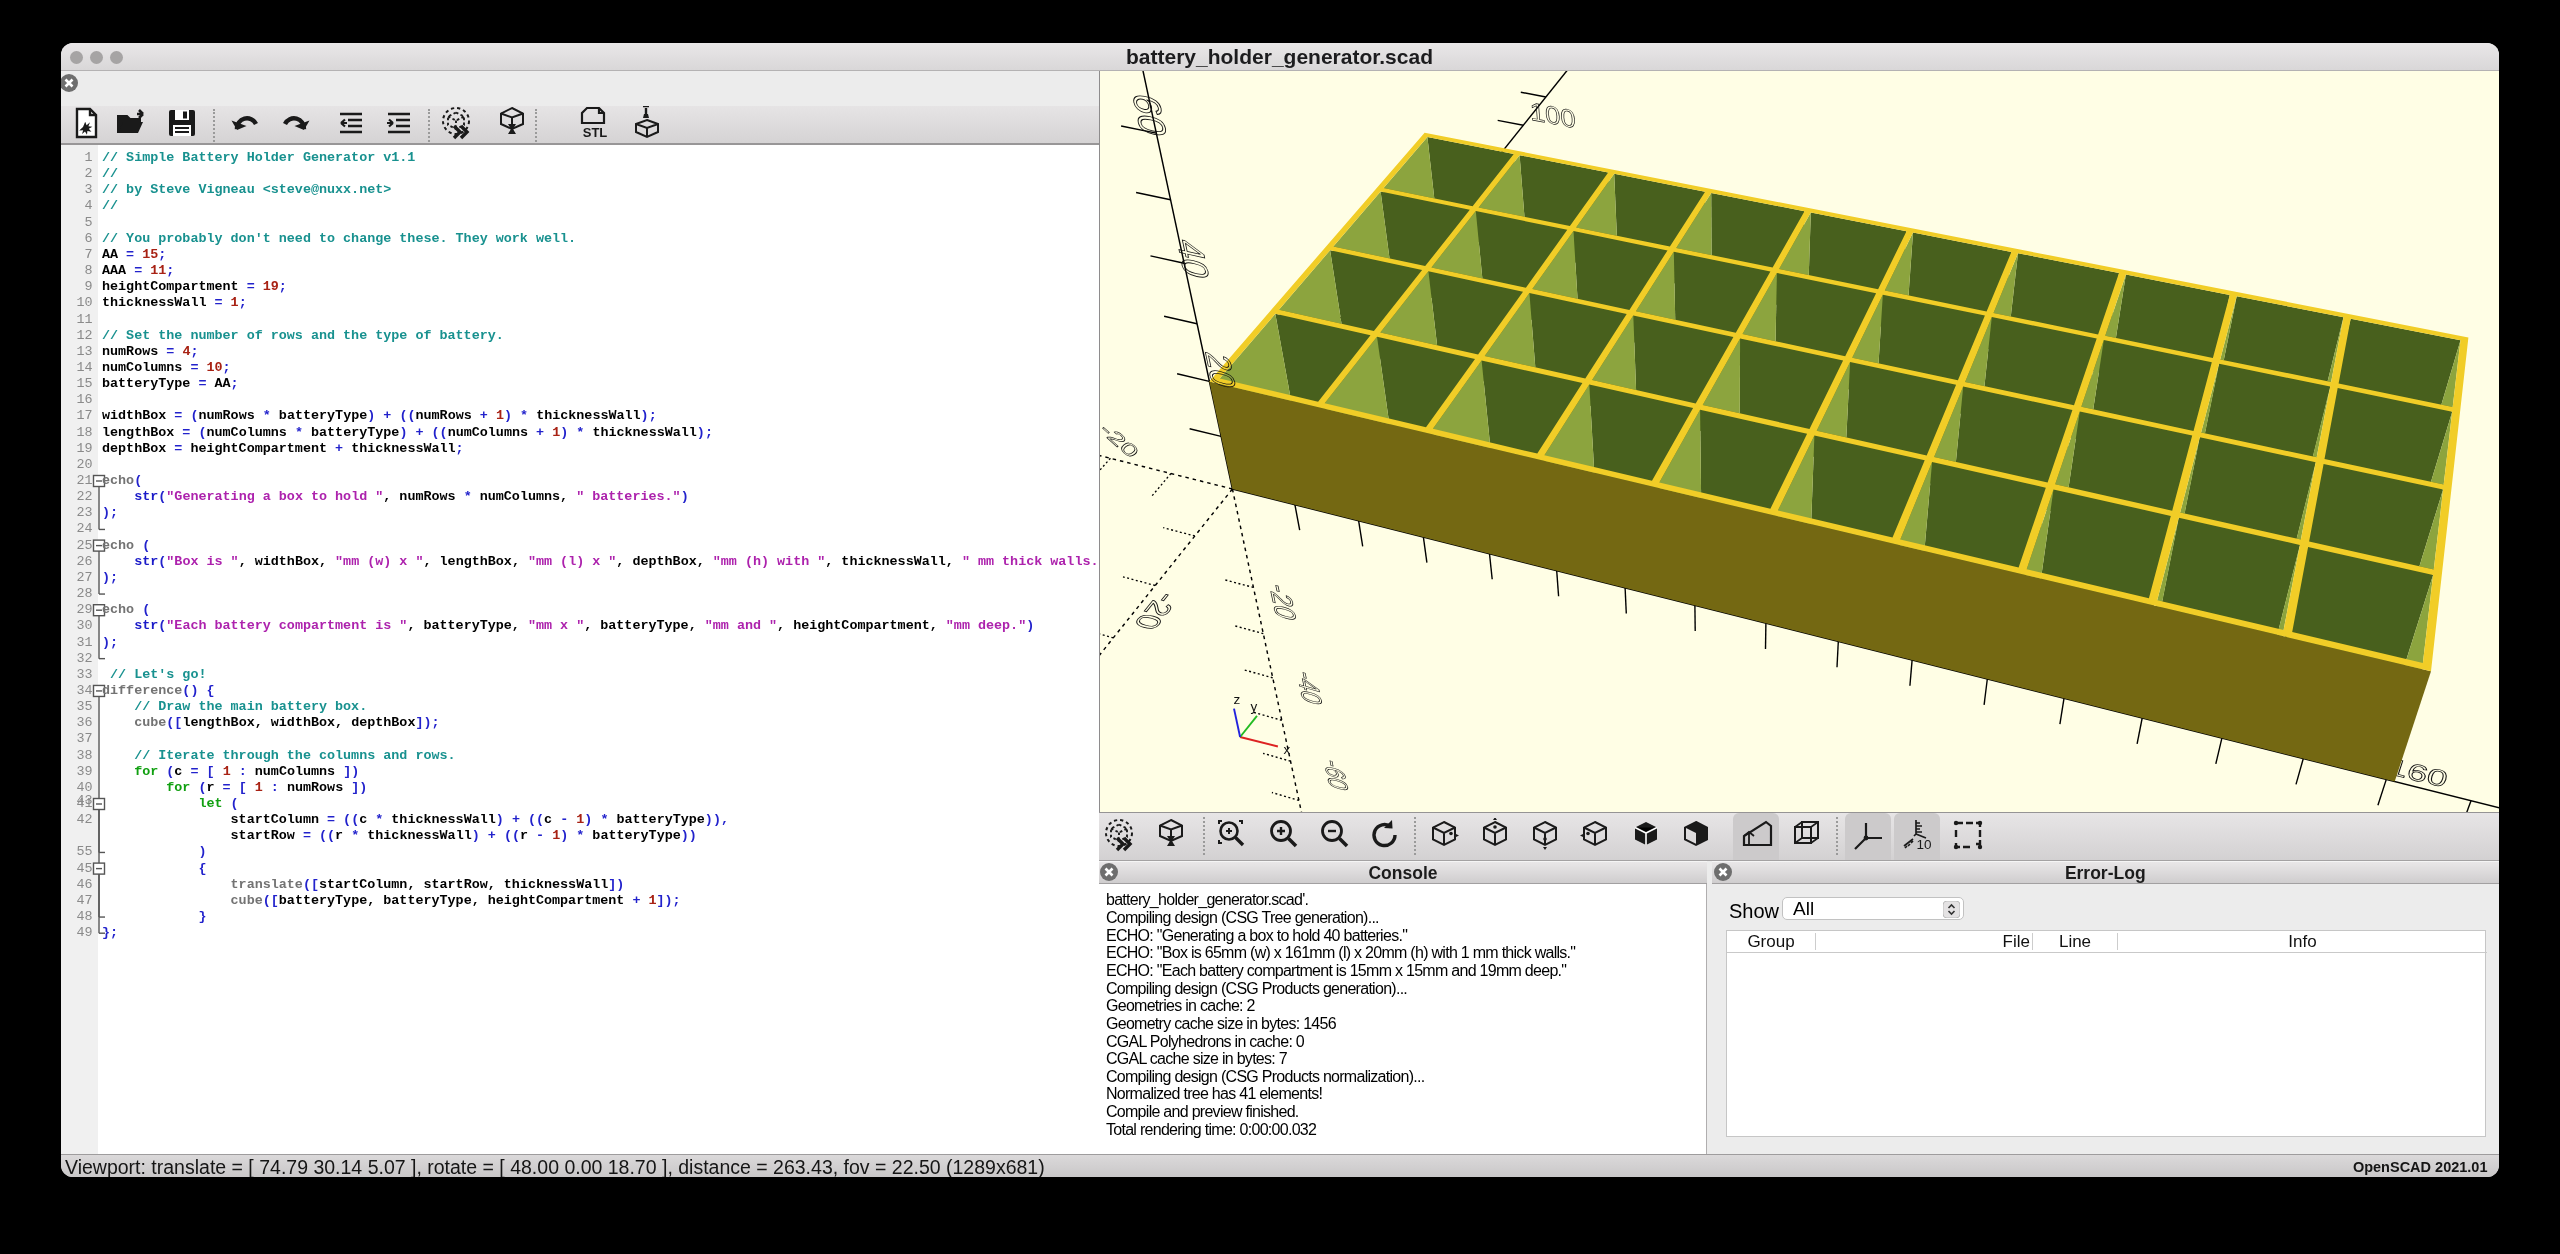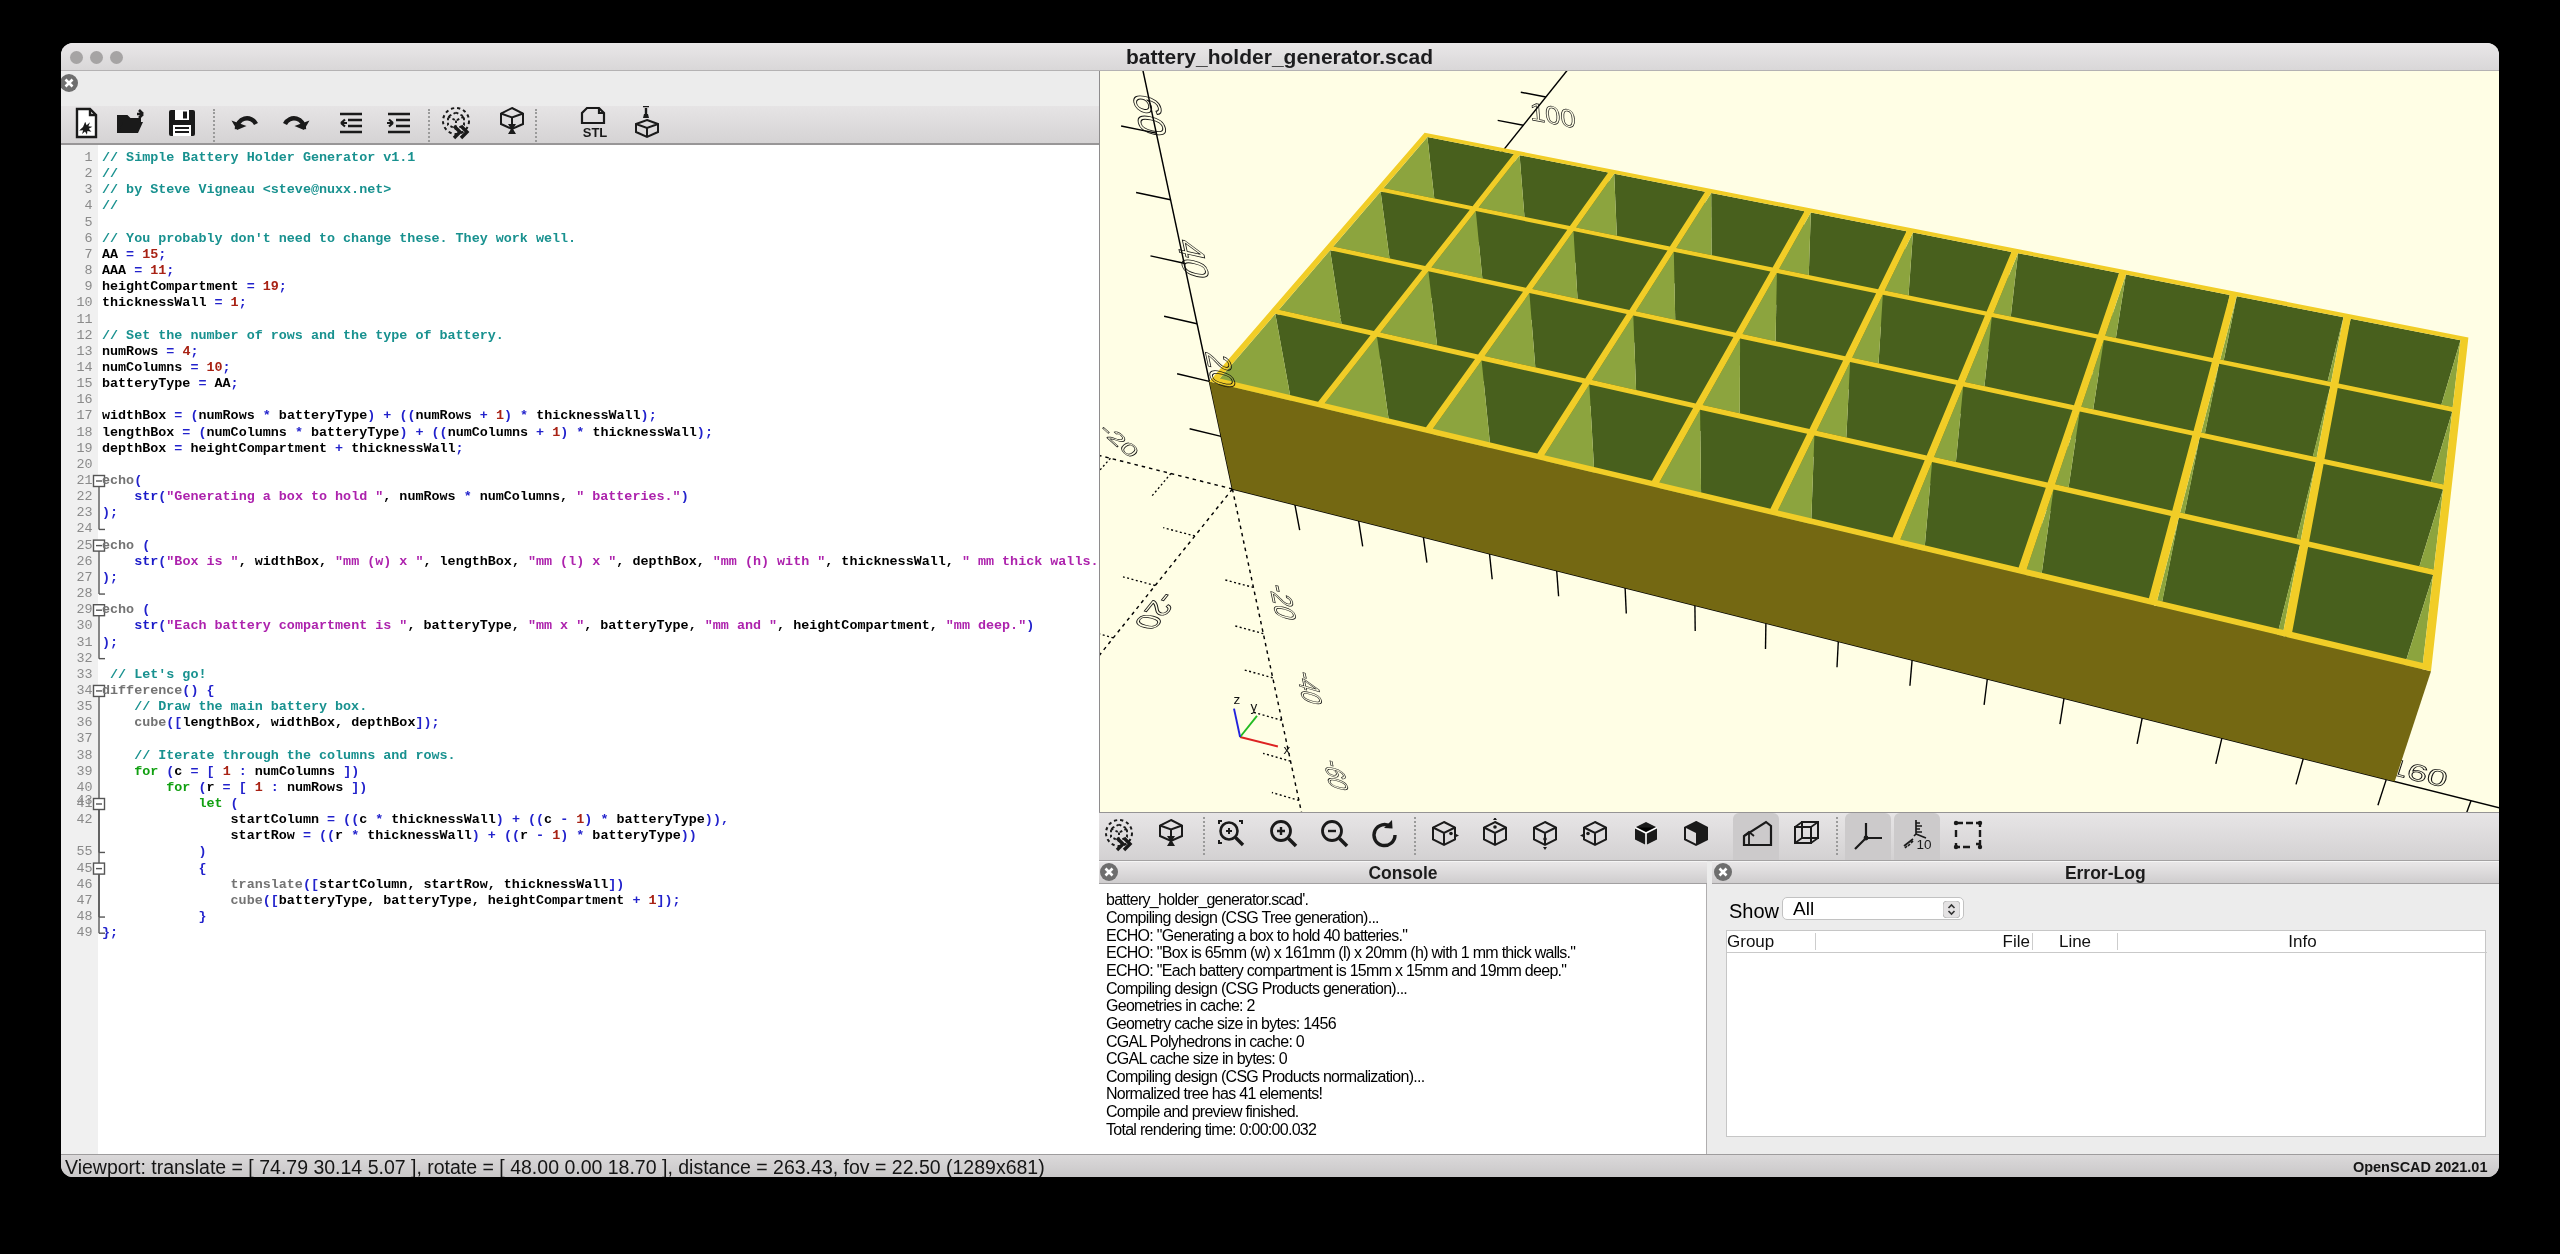--- a/index.html
+++ b/index.html
@@ -569,21 +569,21 @@
   <div id="console">
       <div class="con" style="top:7.3px">battery_holder_generator.scad'.</div>
       <div class="con" style="top:24.9px">Compiling design (CSG Tree generation)...</div>
       <div class="con" style="top:42.6px">ECHO: "Generating a box to hold 40 batteries."</div>
       <div class="con" style="top:60.2px">ECHO: "Box is 65mm (w) x 161mm (l) x 20mm (h) with 1 mm thick walls."</div>
       <div class="con" style="top:77.9px">ECHO: "Each battery compartment is 15mm x 15mm and 19mm deep."</div>
       <div class="con" style="top:95.5px">Compiling design (CSG Products generation)...</div>
       <div class="con" style="top:113.2px">Geometries in cache: 2</div>
       <div class="con" style="top:130.8px">Geometry cache size in bytes: 1456</div>
       <div class="con" style="top:148.5px">CGAL Polyhedrons in cache: 0</div>
-      <div class="con" style="top:166.2px">CGAL cache size in bytes: 0</div>
+      <div class="con" style="top:166.2px">CGAL cache size in bytes: 7</div>
       <div class="con" style="top:183.8px">Compiling design (CSG Products normalization)...</div>
       <div class="con" style="top:201.4px">Normalized tree has 41 elements!</div>
       <div class="con" style="top:219.1px">Compile and preview finished.</div>
       <div class="con" style="top:236.8px">Total rendering time: 0:00:00.032</div>
     </div>
   <div class="phead2" id="elhead">
       <div class="ptitle2">Error-Log</div>
     </div>
   <svg style="position:absolute;left:1652.5px;top:819.5px" width="20" height="20">
       <circle cx="10" cy="10" r="9" fill="#6e6e6e"></circle>
@@ -594,21 +594,21 @@
     <div style="position:absolute;left:70px;top:13px;width:182px;height:23px;background:#fff;
       border:1px solid #c2c2c2;border-radius:5px;font-size:19px;line-height:22px;padding-left:10px">All
       <svg style="position:absolute;right:3.5px;top:3px" width="17" height="17">
         <rect x="0" y="0" width="17" height="17" rx="4" fill="#e4e2e3" stroke="#bdbdbd"></rect>
         <path d="M5.5 7 L8.5 4 L11.5 7 M5.5 10 L8.5 13 L11.5 10" fill="none" stroke="#333" stroke-width="1.6"></path>
       </svg>
     </div>
     <div style="position:absolute;left:14px;top:46px;width:760px;height:207px;background:#fff;
       border:1px solid #c6c6c6">
       <div style="position:absolute;left:0;top:0;width:760px;height:21.5px;border-bottom:1px solid #c9c9c9;font-size:17px;color:#111">
-        <span style="position:absolute;left:0;width:88px;top:1px">Group</span>
+        <span style="position:absolute;left:0;width:88px;text-align:center;top:1px">Group</span>
         <span style="position:absolute;left:87px;width:216px;text-align:right;top:1px">File</span>
         <span style="position:absolute;left:306px;width:84px;text-align:center;top:1px">Line</span>
         <span style="position:absolute;left:391px;width:369px;text-align:center;top:1px">Info</span>
         <i style="position:absolute;left:88px;top:2px;height:17px;border-left:1px solid #cdcdcd"></i>
         <i style="position:absolute;left:305px;top:2px;height:17px;border-left:1px solid #cdcdcd"></i>
         <i style="position:absolute;left:390px;top:2px;height:17px;border-left:1px solid #cdcdcd"></i>
       </div>
     </div>
   </div>
   <div id="statusbar">

